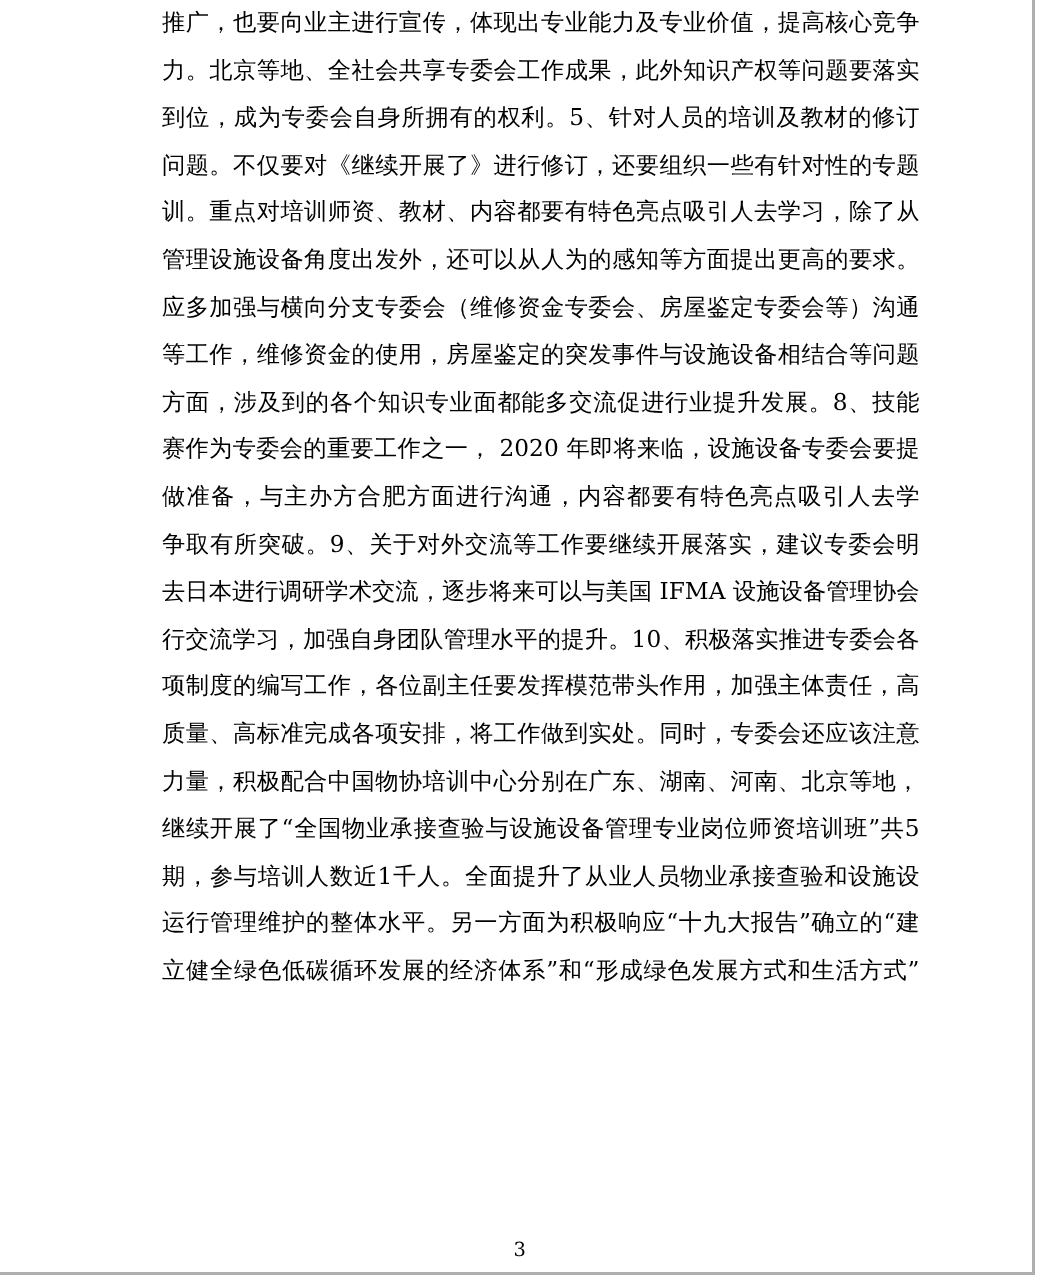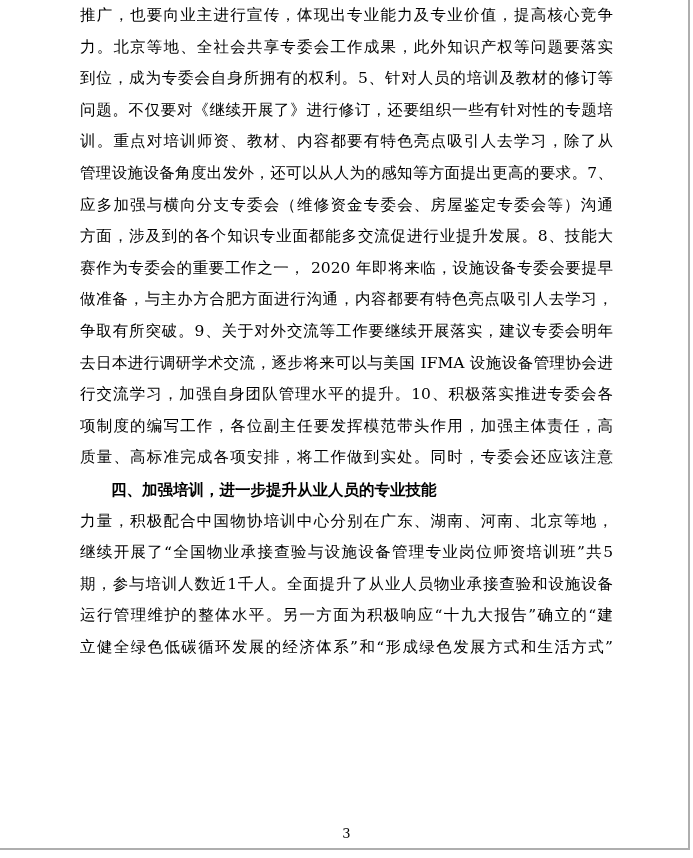--- a/index.html
+++ b/index.html
@@ -41,20 +41,21 @@
   .line {
     height: 31.6px;
     line-height: 31.6px;
     font-size: 15.5px;
     letter-spacing: 0;
     overflow: hidden;
   }
   .line.full {
     text-align: justify;
     text-align-last: justify;
+    margin-left: 28px;
   }
   .line.end {
     text-align: left;
   }
   .line.heading {
     font-weight: bold;
     text-indent: 31px;
     text-align: left;
     white-space: nowrap;
   }
@@ -79,29 +80,29 @@
 
 <div class="viewport" style="background: rgb(255, 255, 255); color: rgb(0, 0, 0);">
   <div class="text-block">
       <div class="line full">推广，也要向业主进行宣传，体现出专业能力及专业价值，提高核心竞争</div>
       <div class="line full">力。北京等地、全社会共享专委会工作成果，此外知识产权等问题要落实</div>
       <div class="line full">到位，成为专委会自身所拥有的权利。5、针对人员的培训及教材的修订等</div>
       <div class="line full">问题。不仅要对《继续开展了》进行修订，还要组织一些有针对性的专题培</div>
       <div class="line full">训。重点对培训师资、教材、内容都要有特色亮点吸引人去学习，除了从</div>
       <div class="line full">管理设施设备角度出发外，还可以从人为的感知等方面提出更高的要求。7、</div>
       <div class="line full">应多加强与横向分支专委会（维修资金专委会、房屋鉴定专委会等）沟通</div>
+      <div class="line full">等工作，维修资金的使用，房屋鉴定的突发事件与设施设备相结合等问题</div>
       <div class="line full">方面，涉及到的各个知识专业面都能多交流促进行业提升发展。8、技能大</div>
       <div class="line full">赛作为专委会的重要工作之一， 2020 年即将来临，设施设备专委会要提早</div>
       <div class="line full">做准备，与主办方合肥方面进行沟通，内容都要有特色亮点吸引人去学习，</div>
       <div class="line full">争取有所突破。9、关于对外交流等工作要继续开展落实，建议专委会明年</div>
       <div class="line full">去日本进行调研学术交流，逐步将来可以与美国 IFMA 设施设备管理协会进</div>
       <div class="line full">行交流学习，加强自身团队管理水平的提升。10、积极落实推进专委会各</div>
       <div class="line full">项制度的编写工作，各位副主任要发挥模范带头作用，加强主体责任，高</div>
       <div class="line full">质量、高标准完成各项安排，将工作做到实处。同时，专委会还应该注意</div>
-      <div class="line heading">四、加强培训，进一步提升从业人员的专业技能</div>
       <div class="line full">力量，积极配合中国物协培训中心分别在广东、湖南、河南、北京等地，</div>
       <div class="line full">继续开展了“全国物业承接查验与设施设备管理专业岗位师资培训班”共5</div>
       <div class="line full">期，参与培训人数近1千人。全面提升了从业人员物业承接查验和设施设备</div>
       <div class="line full">运行管理维护的整体水平。另一方面为积极响应“十九大报告”确立的“建</div>
       <div class="line full">立健全绿色低碳循环发展的经济体系”和“形成绿色发展方式和生活方式”</div>
     </div>
   <div class="page-number">3</div>
   <div class="page-edge-right" style="background: rgb(174, 174, 174);"></div>
   <div class="page-edge-bottom" style="background: rgb(174, 174, 174);"></div>
 </div>

